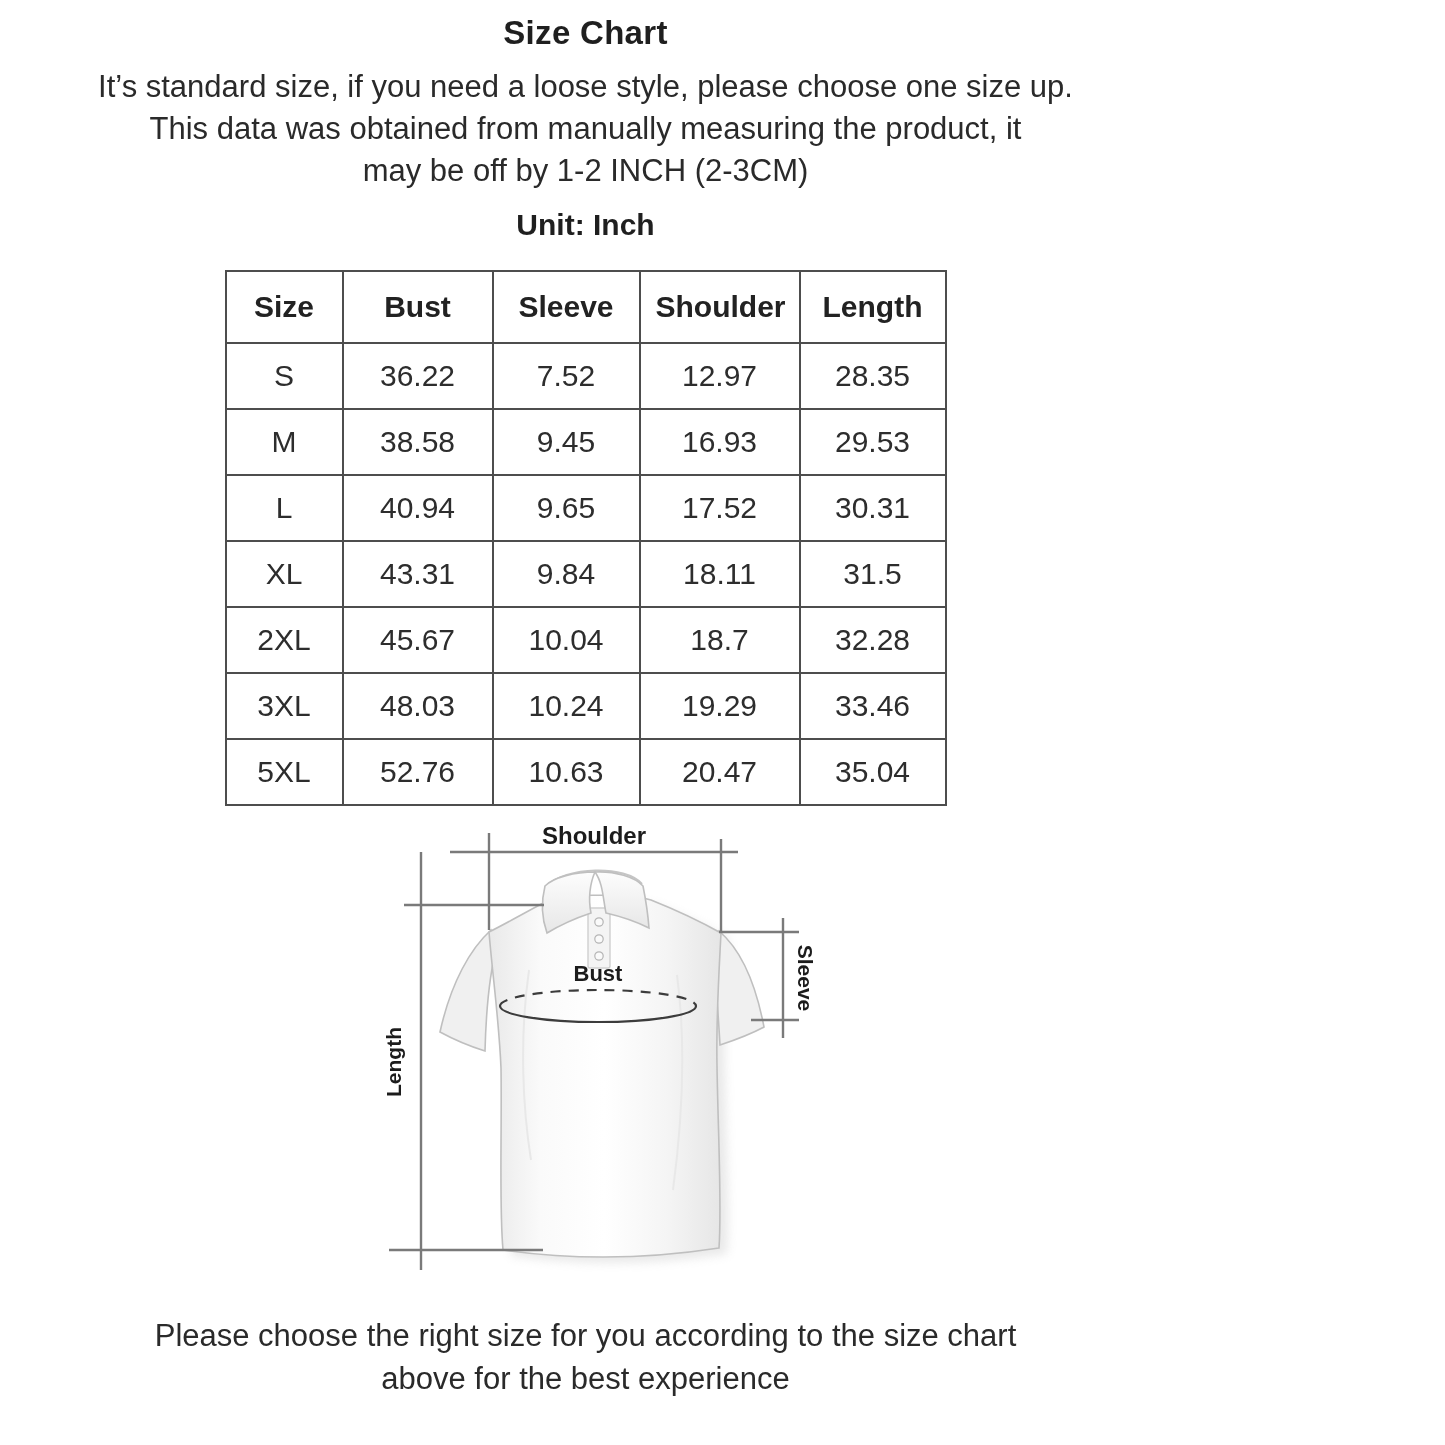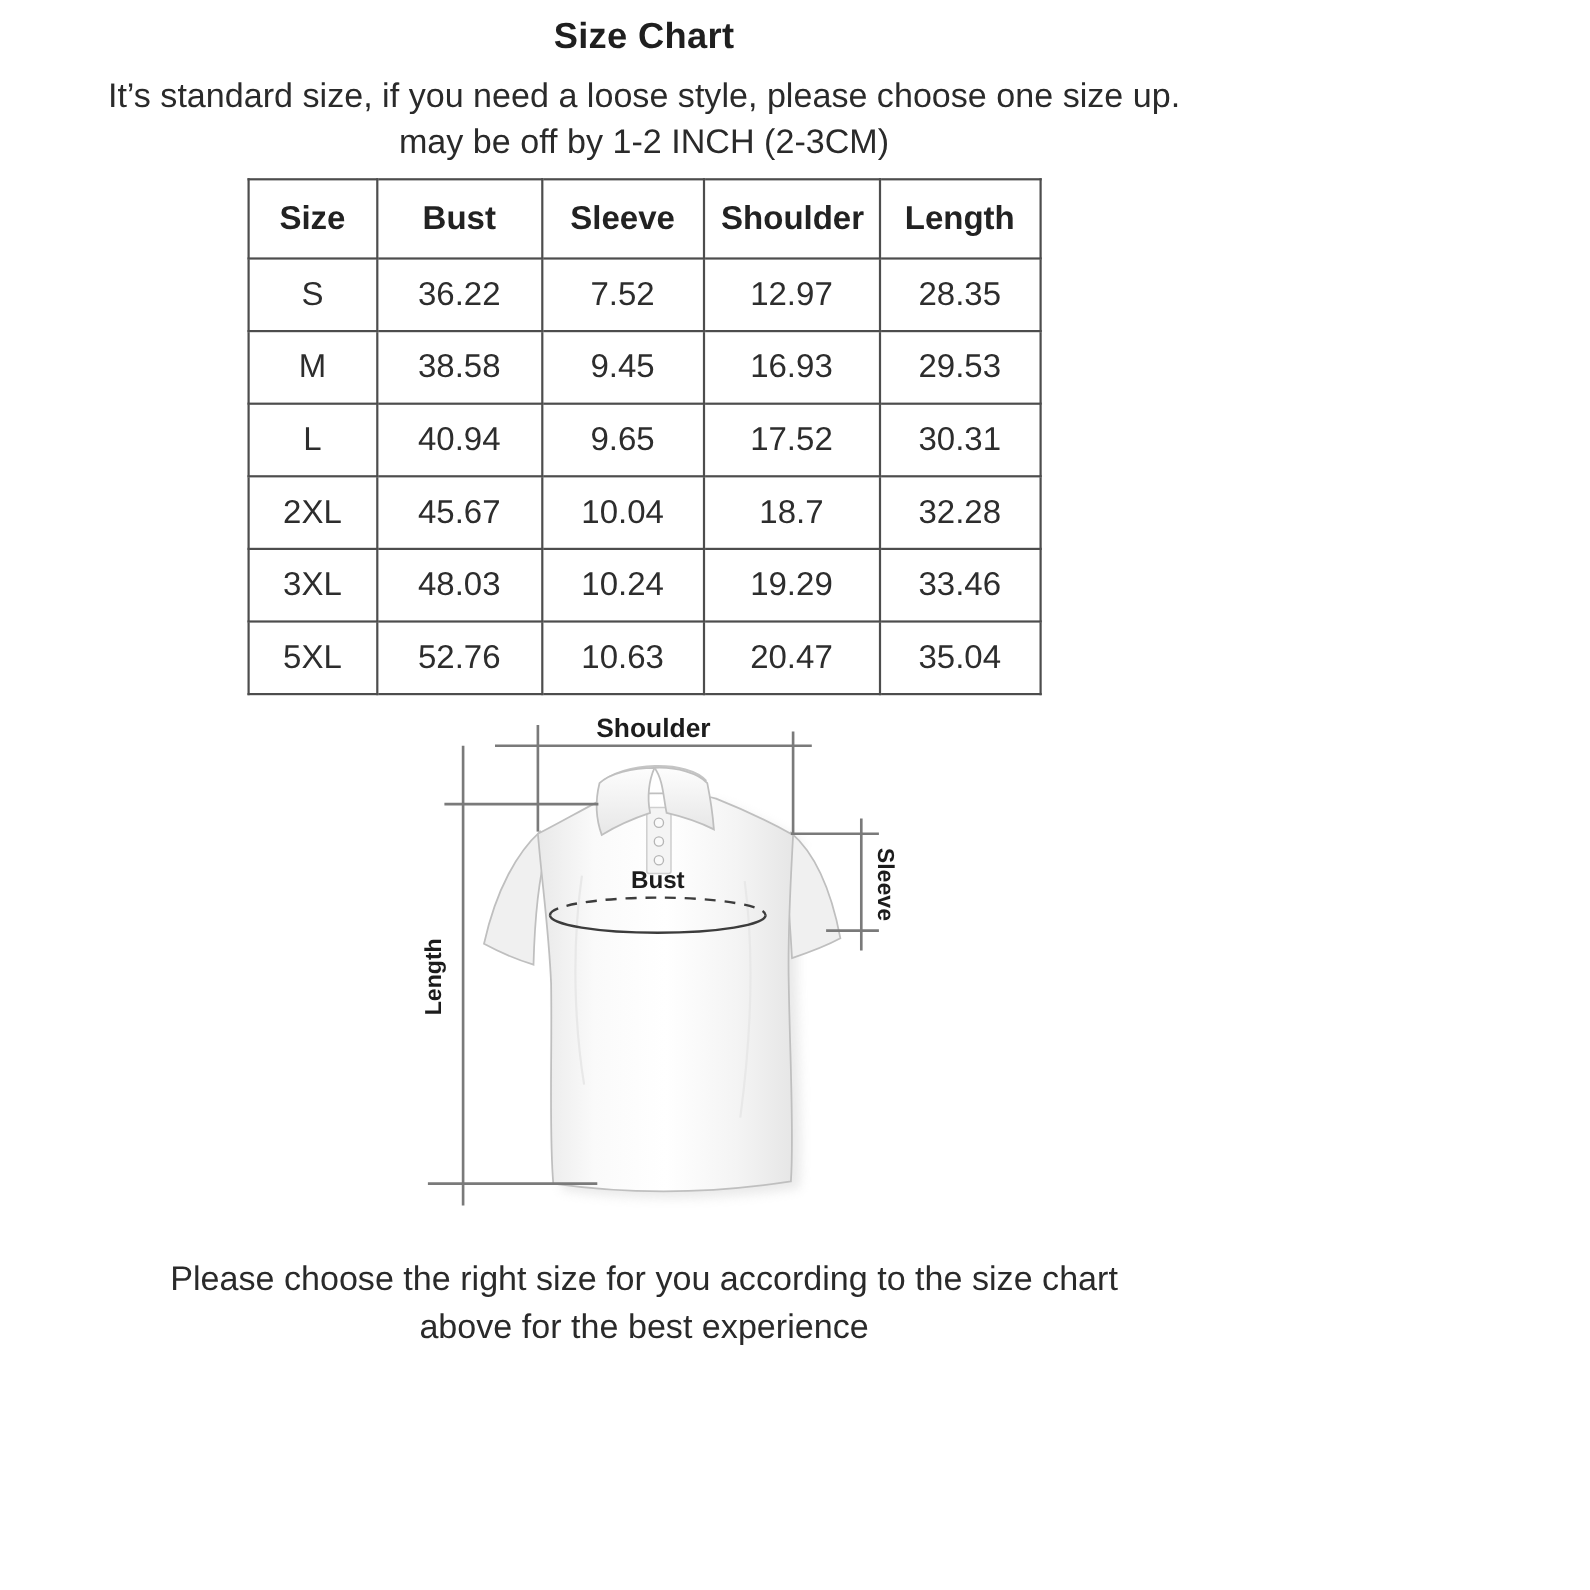--- a/index.html
+++ b/index.html
@@ -44,23 +44,25 @@
 </style>
 </head>
 <body>
 
 <div class="page">
 
   <h1 class="title">Size Chart</h1>
 
   <div class="description">
     <div>It’s standard size, if you need a loose style, please choose one size up.</div>
+    <div>This data was obtained from manually measuring the product, it</div>
     <div>may be off by 1-2 INCH (2-3CM)</div>
   </div>
 
+  <div class="unit">Unit: Inch</div>
 
   <table class="size-table">
     <colgroup>
       <col class="c-size">
         <col class="c-bust">
         <col class="c-sleeve">
         <col class="c-shoulder">
         <col class="c-length">
     </colgroup>
     <thead>
@@ -88,20 +90,27 @@
           <td>29.53</td>
         </tr>
         <tr>
           <td>L</td>
           <td>40.94</td>
           <td>9.65</td>
           <td>17.52</td>
           <td>30.31</td>
         </tr>
         <tr>
+          <td>XL</td>
+          <td>43.31</td>
+          <td>9.84</td>
+          <td>18.11</td>
+          <td>31.5</td>
+        </tr>
+        <tr>
           <td>2XL</td>
           <td>45.67</td>
           <td>10.04</td>
           <td>18.7</td>
           <td>32.28</td>
         </tr>
         <tr>
           <td>3XL</td>
           <td>48.03</td>
           <td>10.24</td>

